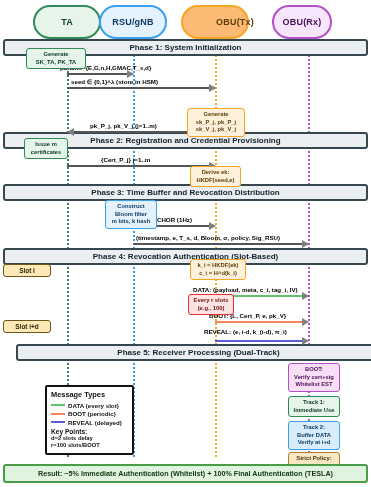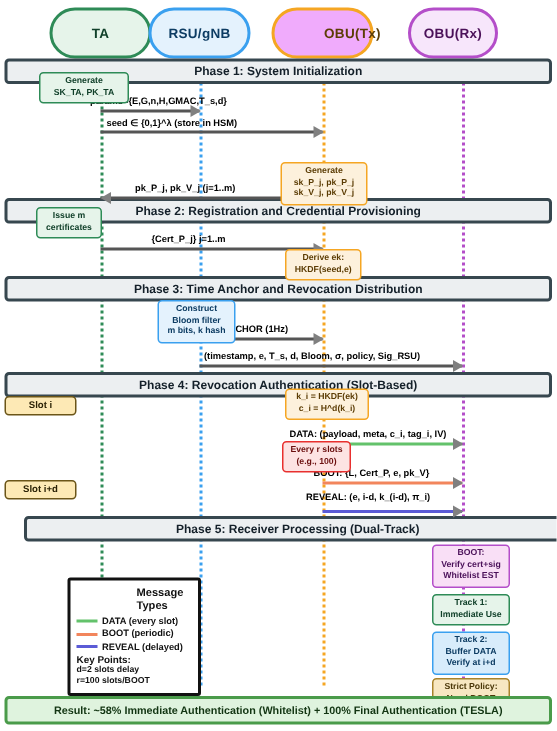--- a/index.html
+++ b/index.html
@@ -52,21 +52,21 @@
     background:#fde9b5;font-size:6.4px;font-weight:bold;text-align:center;
     padding:2px 0;box-sizing:border-box;color:#2b2206;
   }
 
   
   #legend{
     position:absolute;left:45px;top:385px;width:89px;
     border:2px solid #111;background:#fff;border-radius:2px;
     padding:3px 4px;box-sizing:border-box;
   }
-  #legend .ltitle{font-size:7.4px;font-weight:bold;margin-bottom:2.5px;margin-left:40px;}
+  #legend .ltitle{font-size:7.4px;font-weight:bold;margin-bottom:2.5px;}
   .lrow{display:flex;align-items:center;gap:3px;margin-bottom:1.5px;}
   .swatch{width:14px;height:0;border-top-width:2px;border-top-style:solid;flex:none;}
   .lrow span{font-size:6.2px;font-weight:bold;}
   #legend .kp{font-size:6.6px;font-weight:bold;margin-top:2px;}
   #legend .kpl{font-size:5.8px;font-weight:bold;line-height:1.35;}
 
   
   #result{
     position:absolute;left:3px;top:464px;width:365px;height:19px;
     background:#dff3de;border:2px solid #4a9b4a;border-radius:3px;
@@ -82,27 +82,27 @@
 
   <div id="lifelines">
       <div class="lifeline" style="left: 67px; border-left-color: rgb(46, 139, 87);"></div>
       <div class="lifeline" style="left: 133px; border-left-color: rgb(58, 160, 239);"></div>
       <div class="lifeline" style="left: 215px; border-left-color: rgb(245, 166, 35);"></div>
       <div class="lifeline" style="left: 308px; border-left-color: rgb(180, 78, 201);"></div>
     </div>
   <div id="actors">
       <div class="actor" style="left: 33px; width: 68px; border-color: rgb(46, 139, 87); background: rgb(230, 244, 234); color: rgb(17, 64, 42);">TA</div>
       <div class="actor" style="left: 99px; width: 68px; border-color: rgb(58, 160, 239); background: rgb(228, 242, 253); color: rgb(13, 60, 99);">RSU/gNB</div>
-      <div class="actor" style="left: 181px; width: 68px; border-color: rgb(245, 166, 35); background: #f0abfc; color: rgb(92, 61, 5); padding-left: 40px;">OBU(Tx)</div>
+      <div class="actor" style="left: 181px; width: 68px; border-color: rgb(245, 166, 35); background: #fdba74; color: rgb(92, 61, 5); padding-left: 40px;">OBU(Tx)</div>
       <div class="actor" style="left: 272px; width: 60px; border-color: rgb(180, 78, 201); background: rgb(247, 230, 251); color: rgb(75, 17, 89);">OBU(Rx)</div>
     </div>
   <div id="phases">
       <div class="phase" style="top: 39px;">Phase 1: System Initialization</div>
       <div class="phase" style="top: 96px; margin-top: 36px;">Phase 2: Registration and Credential Provisioning</div>
-      <div class="phase" style="top: 184px;">Phase 3: Time Anchor and Revocation Distribution</div>
+      <div class="phase" style="top: 184px;">Phase 3: Time Buffer and Revocation Distribution</div>
       <div class="phase" style="top: 248px;">Phase 4: Revocation Authentication (Slot-Based)</div>
       <div class="phase" style="top: 344px; margin-left: 13px;">Phase 5: Receiver Processing (Dual-Track)</div>
     </div>
   <div id="messages">
       <div class="arrow" style="left: 67px; top: 73px; width: 66px; border-top-color: rgb(85, 85, 85);"></div>
       <div class="head r" style="top: 70px; left: 127px; border-left-color: rgb(128, 128, 128);"></div>
       <div class="alabel" style="left: 60px; top: 64px;">params={E,G,n,H,GMAC,T_s,d}</div>
       <div class="arrow" style="left: 67px; top: 87px; width: 148px; border-top-color: rgb(85, 85, 85);"></div>
       <div class="head r" style="top: 84px; left: 209px; border-left-color: rgb(128, 128, 128);"></div>
       <div class="alabel" style="left: 71px; top: 78px;">seed ∈ {0,1}^λ (store in HSM)</div>
@@ -175,14 +175,14 @@
         <div class="lrow">
           <div class="swatch" style="border-top-color: rgb(91, 91, 214);"></div>
           <span>REVEAL (delayed)</span>
         </div>
       </div>
     <div class="kp">Key Points:</div>
     <div class="kpl multi">d=2 slots delay
 r=100 slots/BOOT</div>
   </div>
 
-  <div id="result">Result: ~58% Immediate Authentication (Whitelist) + 100% Final Authentication (TESLA)</div>
+  <div id="result">Result: ~5% Immediate Authentication (Whitelist) + 100% Final Authentication (TESLA)</div>
 </div>
 
 </body></html>

